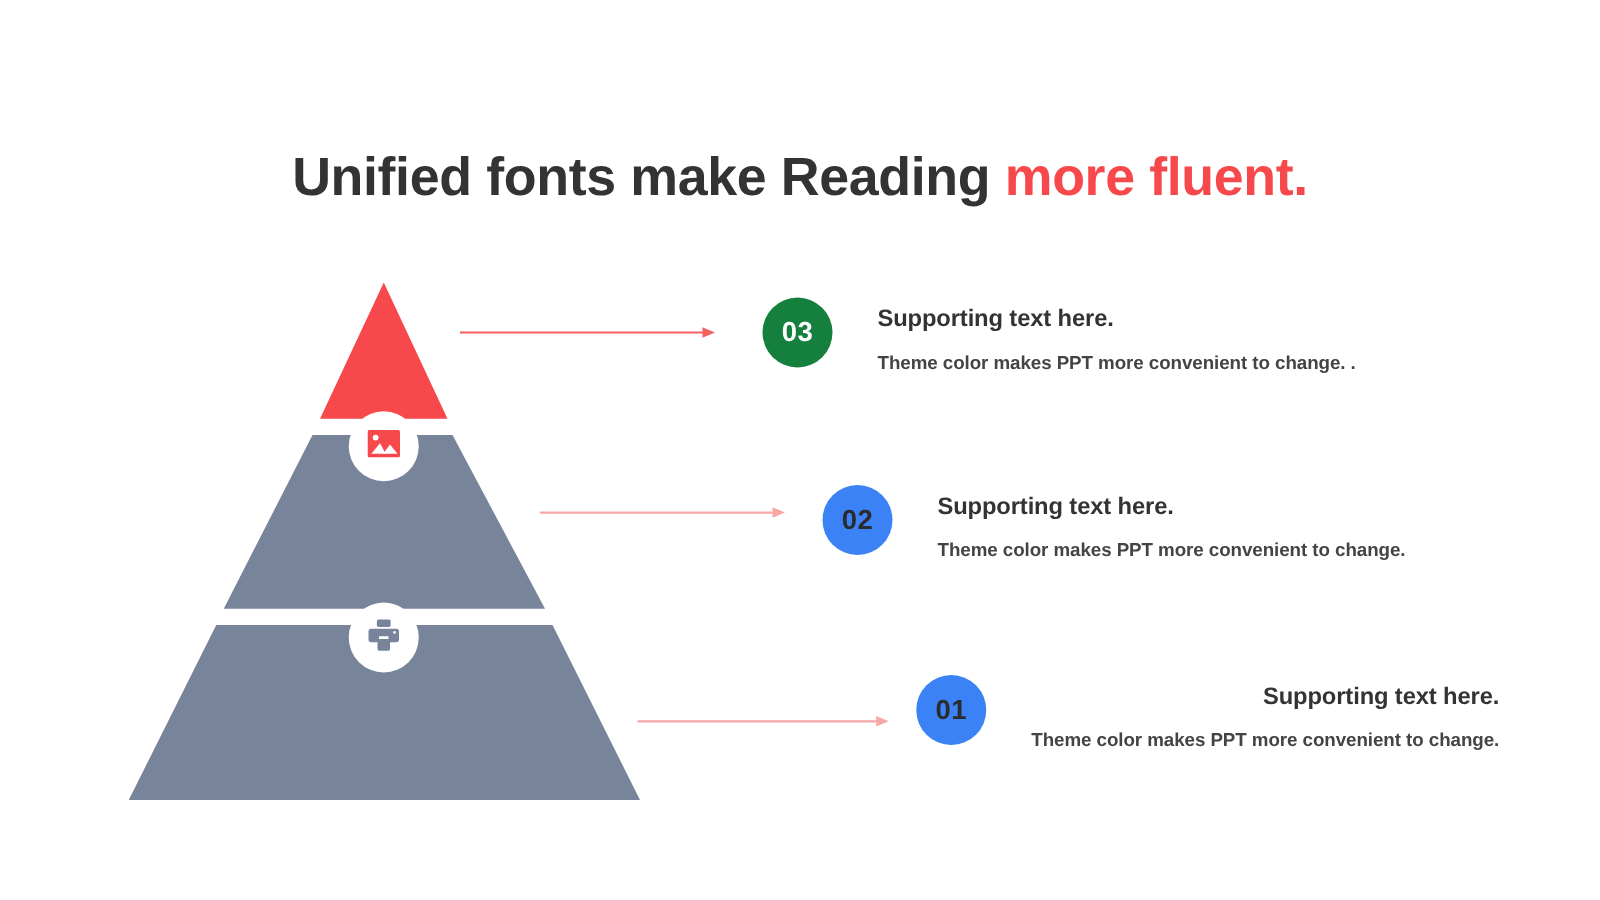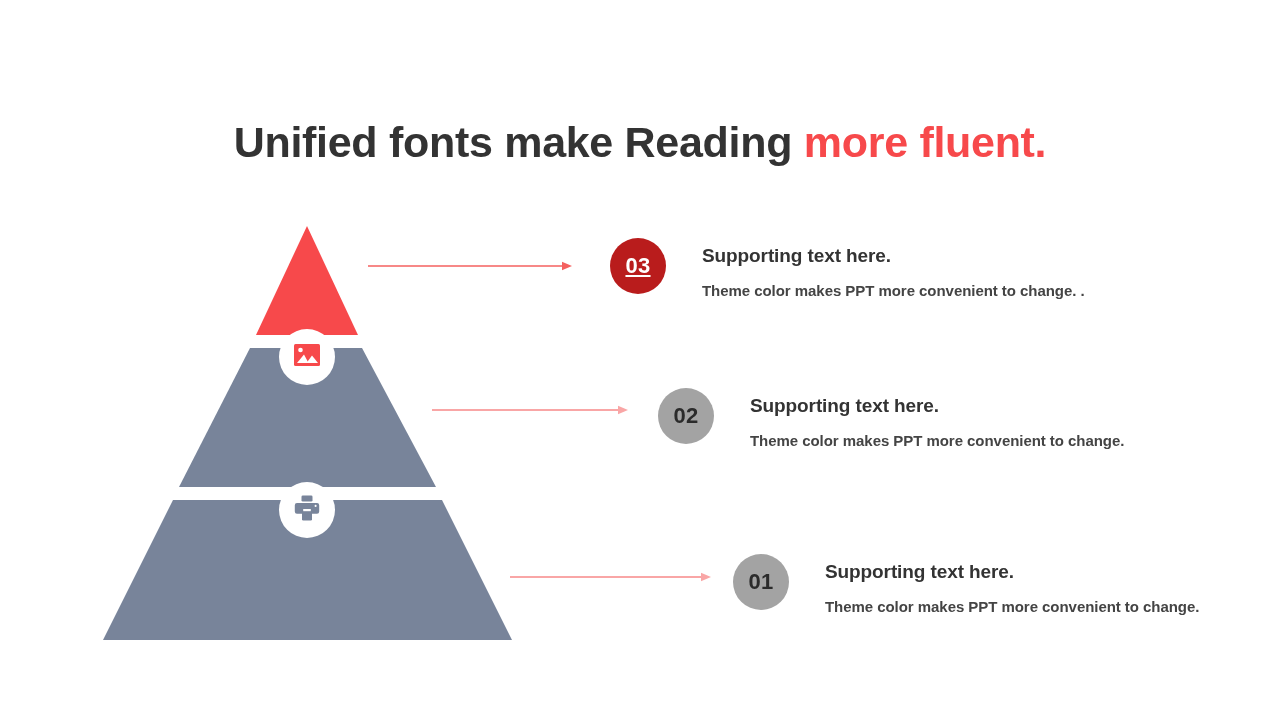--- a/index.html
+++ b/index.html
@@ -83,22 +83,22 @@
     height: 56px;
     border-radius: 50%;
     display: flex;
     align-items: center;
     justify-content: center;
     font-size: 22px;
     font-weight: bold;
     flex: 0 0 auto;
     letter-spacing: 0.3px;
   }
-  .badge.red  { background: #b91c1c; color: #ffffff; text-decoration: underline; }
-  .badge.gray { background: #a3a3a3; color: #2B2B2B; }
+  .badge.red  { background: #15803d; color: #ffffff; }
+  .badge.gray { background: #3b82f6; color: #2B2B2B; }
 
   .row-text {
     margin-left: 36px;
     padding-top: 7px;
   }
   .row-heading {
     font-size: 19px;
     font-weight: bold;
     color: #333333;
     white-space: nowrap;
@@ -109,21 +109,21 @@
     font-size: 15px;
     color: #444444;
     white-space: nowrap;
     letter-spacing: -0.05px;
     font-weight: bold;
   }
 
   
   #row-03 { left: 610px; top: 238px; }
   #row-02 { left: 658px; top: 388px; }
-  #row-01 { left: 733px; top: 554px; }
+  #row-01 { left: 733px; top: 540px; text-align: right; }
 </style>
 </head>
 <body>
 
 <div class="slide">
 
   <div class="title">
     <span>Unified fonts make Reading </span><span class="accent">more fluent.</span>
   </div>
 

